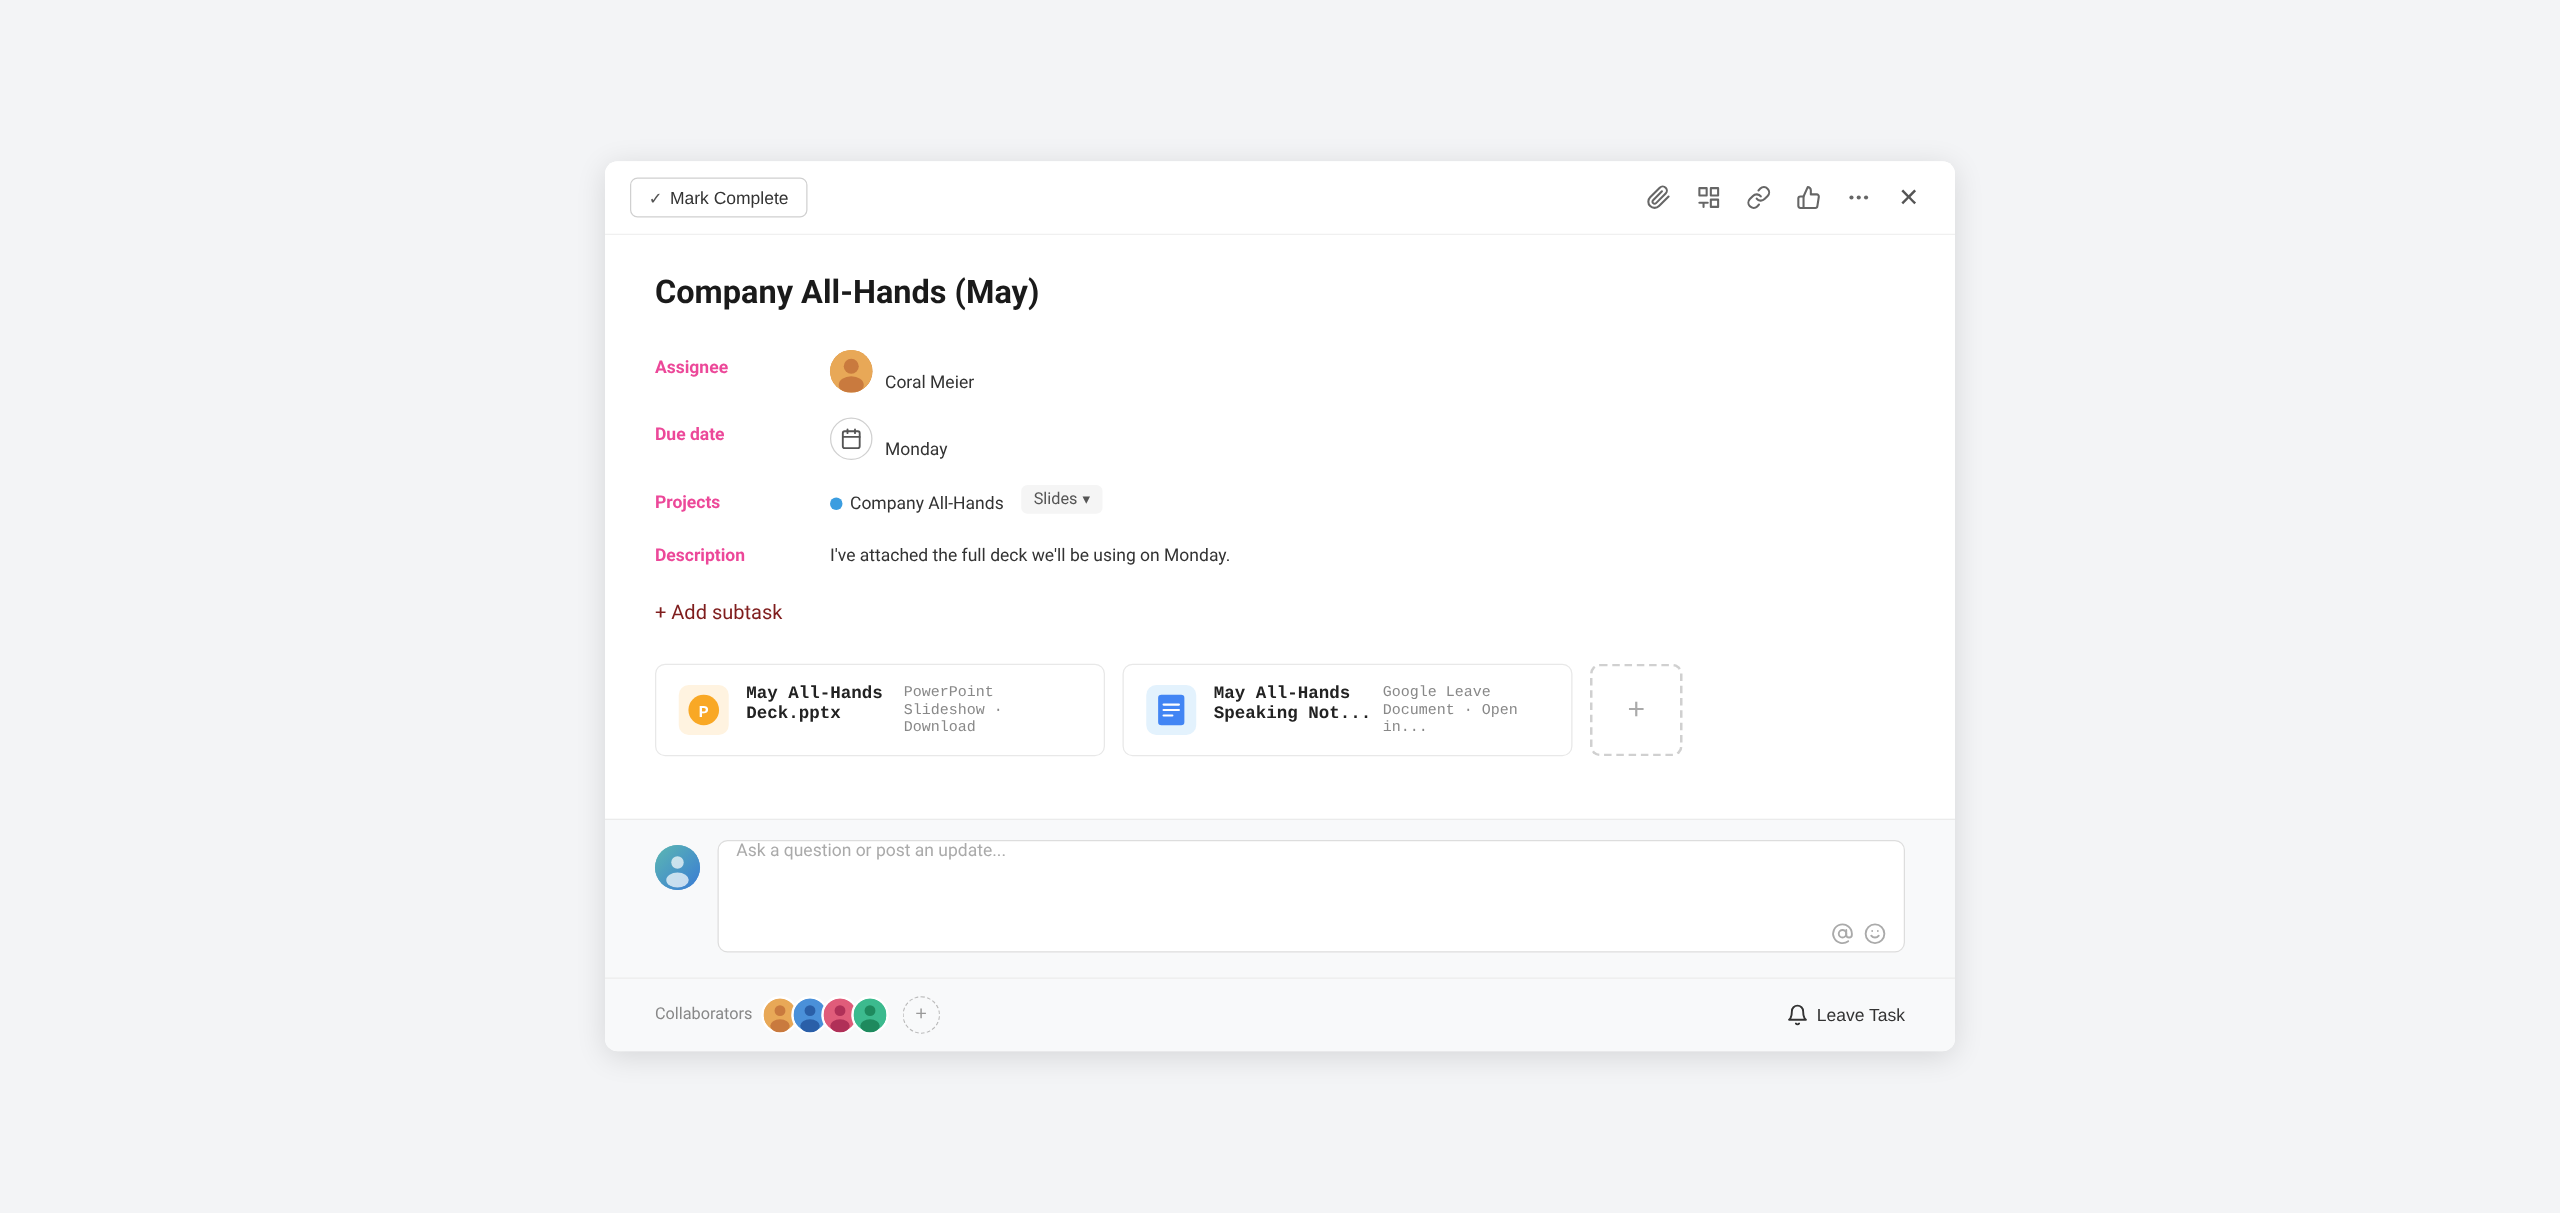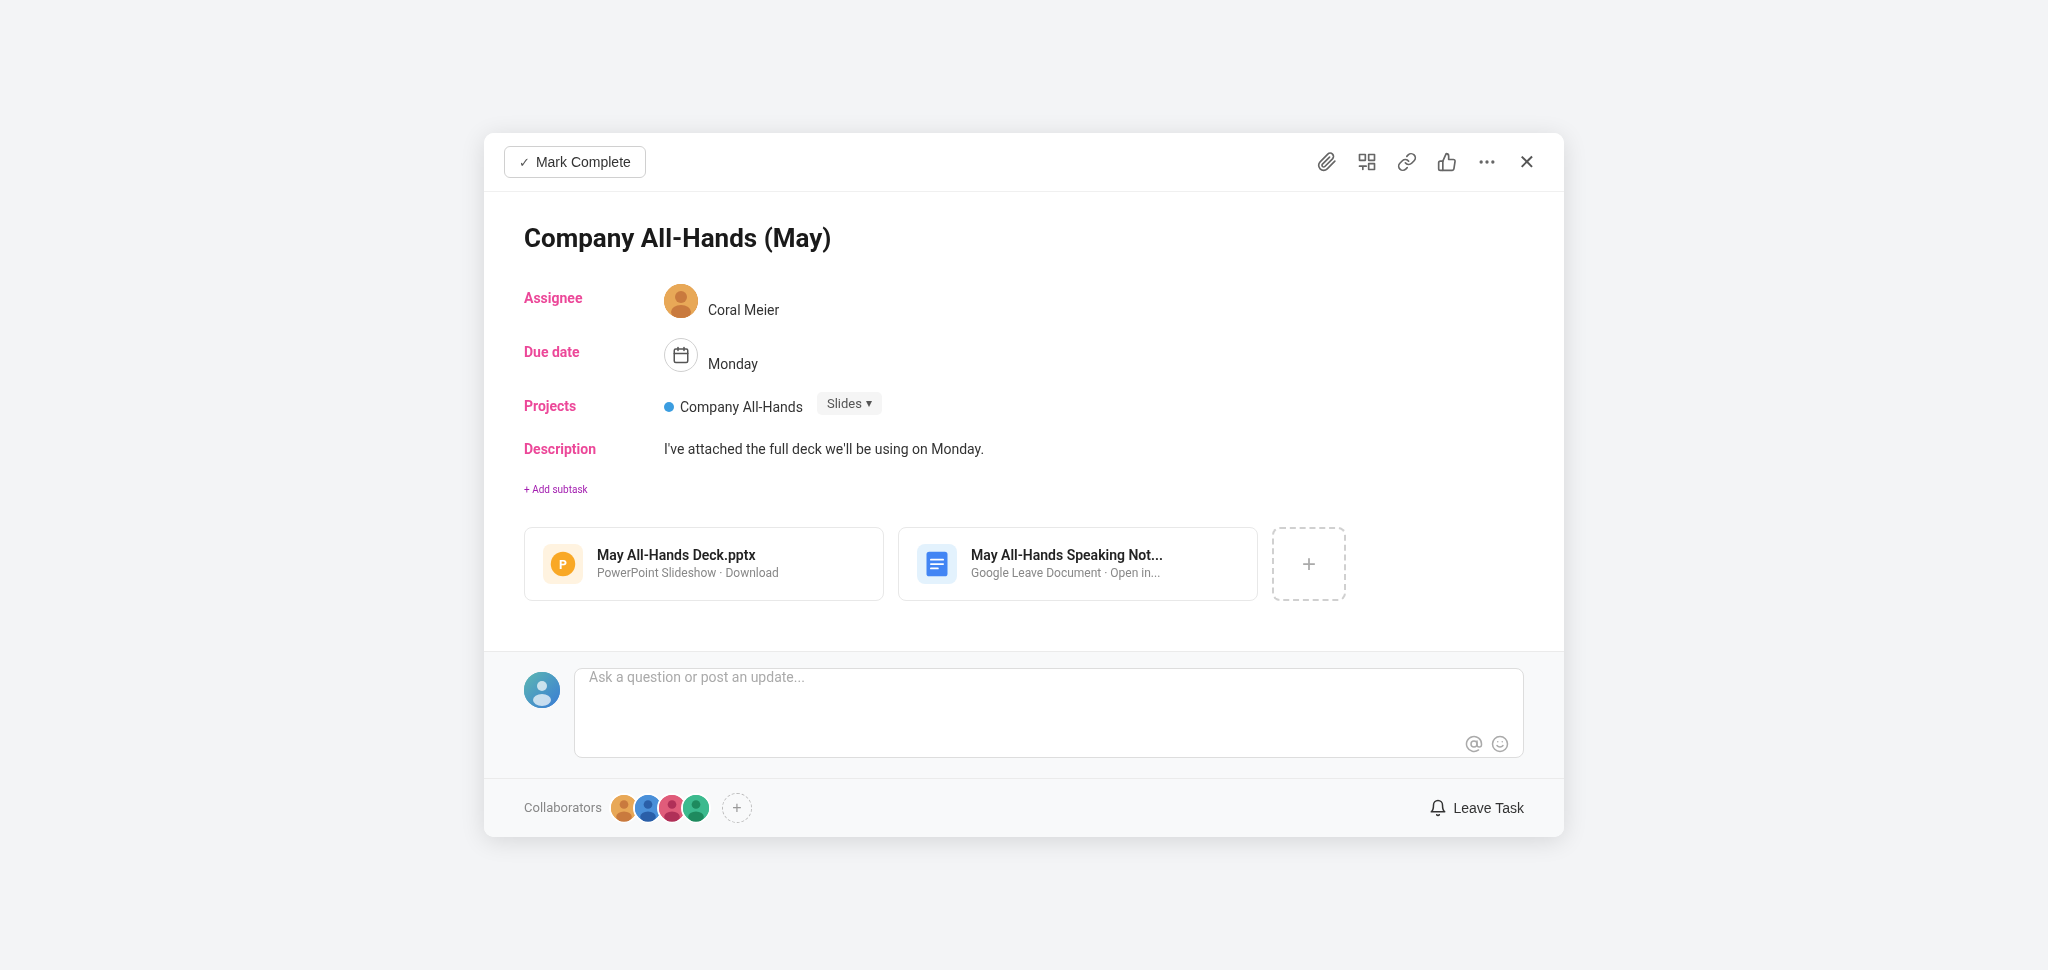--- a/index.html
+++ b/index.html
@@ -181,22 +181,22 @@
       color: #333;
       line-height: 1.5;
       padding-top: 4px;
     }
 
     
     .add-subtask {
       display: flex;
       align-items: center;
       gap: 6px;
-      font-size: 10px;
-      color: #a21caf;
+      font-size: 16px;
+      color: #7f1d1d;
       margin: 20px 0 28px 0;
       cursor: pointer;
       padding: 4px 0;
       text-align: center;
     }
 
     
     .attachments-row {
       display: flex;
       align-items: stretch;
@@ -233,22 +233,23 @@
     .attachment-icon.pptx {
       background: #fff3e0;
     }
 
     .attachment-icon.gdoc {
       background: #e3f2fd;
     }
 
     .attachment-info {
       display: flex;
-      flex-direction: column;
+      flex-direction: row;
       gap: 3px;
+      font-family: Liberation Mono, monospace;
     }
 
     .attachment-name {
       font-size: 14px;
       font-weight: 600;
       color: #222;
     }
 
     .attachment-meta {
       font-size: 12px;

